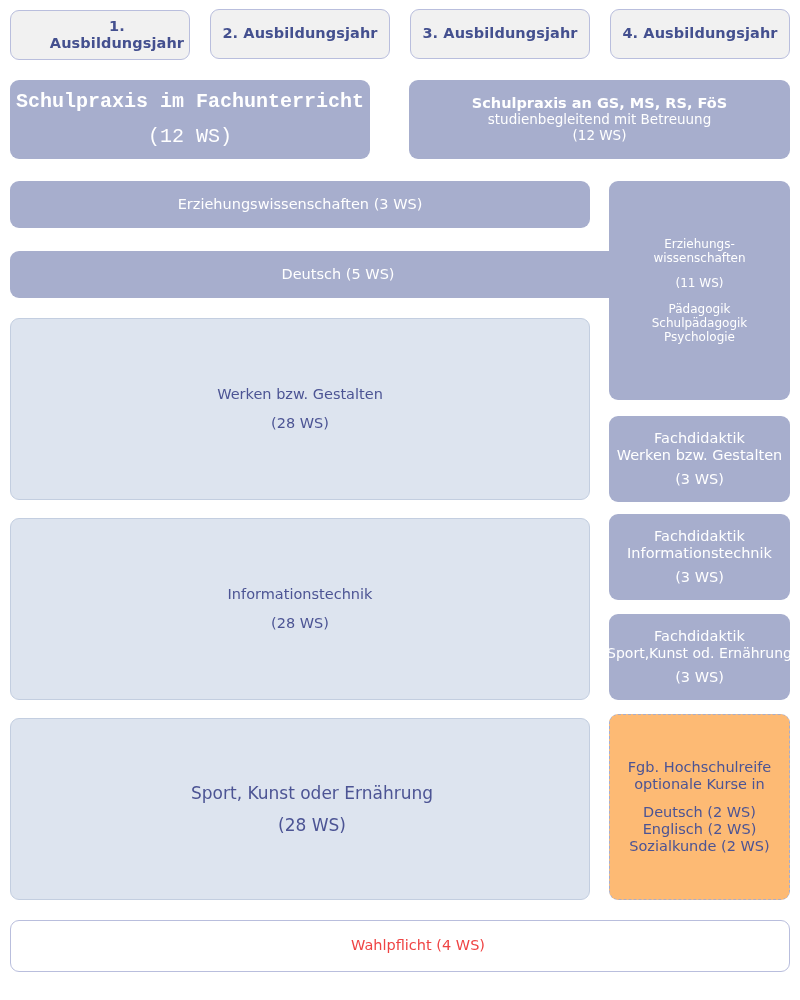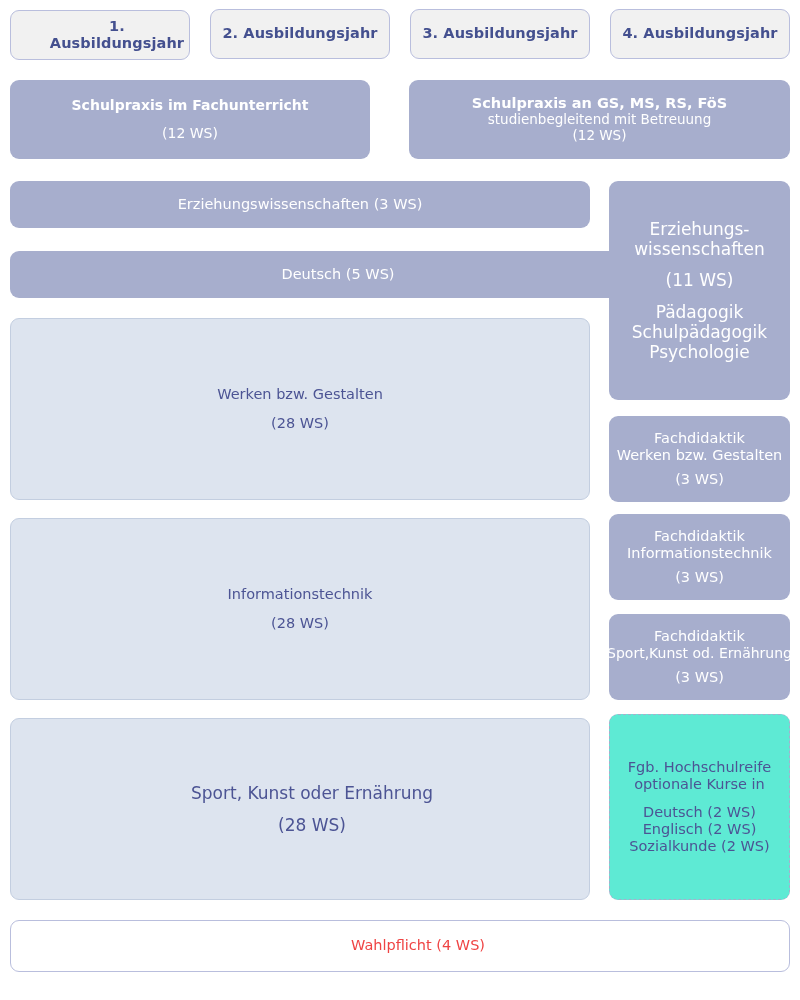--- a/index.html
+++ b/index.html
@@ -52,21 +52,21 @@
 
   
   .pale {
     background: #dde4ef;
     border: 1px solid #c3cee0;
     color: #4c5494;
   }
 
   
   .dashed {
-    background: #5eead4;
+    background: #fdba74;
     border: 1px dashed #a7aecd;
     color: #4c5494;
   }
 
   
   .outline {
     background: #ffffff;
     border: 1px solid #b9bedd;
     color: #ef4444;
   }
@@ -88,21 +88,21 @@
 <div class="box year-chip" style="left:210px; top:9px; width:180px; height:50px;">
   <span>2. Ausbildungsjahr</span>
 </div>
 <div class="box year-chip" style="left:410px; top:9px; width:180px; height:50px;">
   <span>3. Ausbildungsjahr</span>
 </div>
 <div class="box year-chip" style="left:610px; top:9px; width:180px; height:50px;">
   <span>4. Ausbildungsjahr</span>
 </div>
 
-<div class="box solid" style="left:10px; top:80px; width:360px; height:79px; font-size:14px;">
+<div class="box solid" style="left:10px; top:80px; width:360px; height:79px; font-size:20px;font-family:Liberation Mono, monospace;">
   <span class="ttl">Schulpraxis im Fachunterricht</span>
   <span class="spacer-sm"></span>
   <span class="ws">(12 WS)</span>
 </div>
 
 <div class="box solid" style="left:409px; top:80px; width:381px; height:79px; font-size:14.5px;">
   <span class="ttl">Schulpraxis an GS, MS, RS, FöS</span>
   <span class="sub" style="font-size:13.5px;">studienbegleitend mit Betreuung</span>
   <span class="ws" style="font-size:13.5px;">(12 WS)</span>
 </div>
@@ -134,21 +134,21 @@
 </div>
 
 <div class="box pale" style="left:10px; top:718px; width:580px; height:182px; font-size:17px; padding-left:24px;">
   <span>
     <span class="b">Sport</span><span class="n">, </span><span class="b">Kunst</span><span class="n"> oder </span><span class="b">Ernährung</span>
   </span>
   <span class="spacer-sm"></span>
   <span class="n">(28 WS)</span>
 </div>
 
-<div class="box solid" style="left:609px; top:181px; width:181px; height:219px; font-size:17px;">
+<div class="box solid" style="left:609px; top:181px; width:181px; height:219px; font-size:12px;">
   <span class="b">Erziehungs-</span>
   <span class="b">wissenschaften</span>
   <span class="spacer-sm"></span>
   <span class="n">(11 WS)</span>
   <span class="spacer-sm"></span>
   <span class="n">Pädagogik</span>
   <span class="n">Schulpädagogik</span>
   <span class="n">Psychologie</span>
 </div>
 

